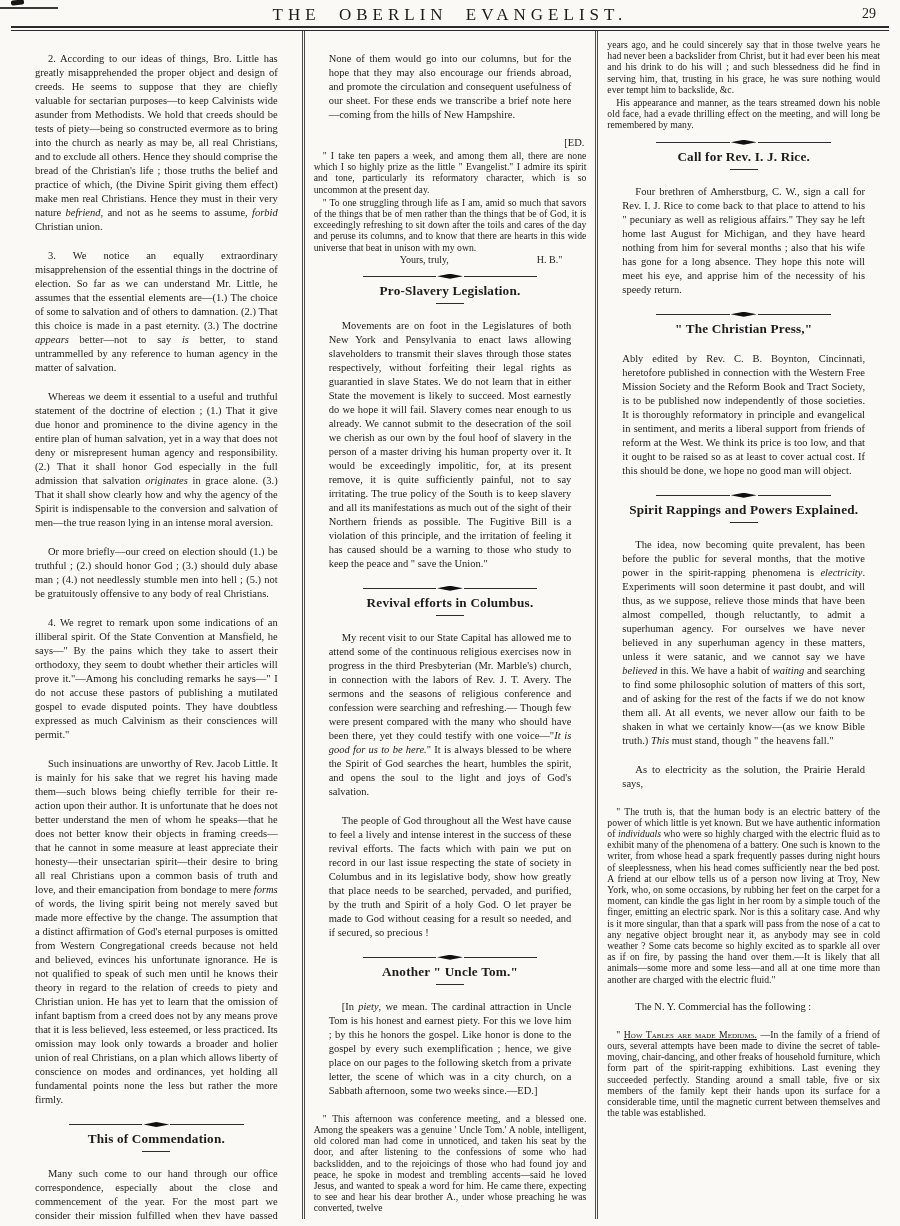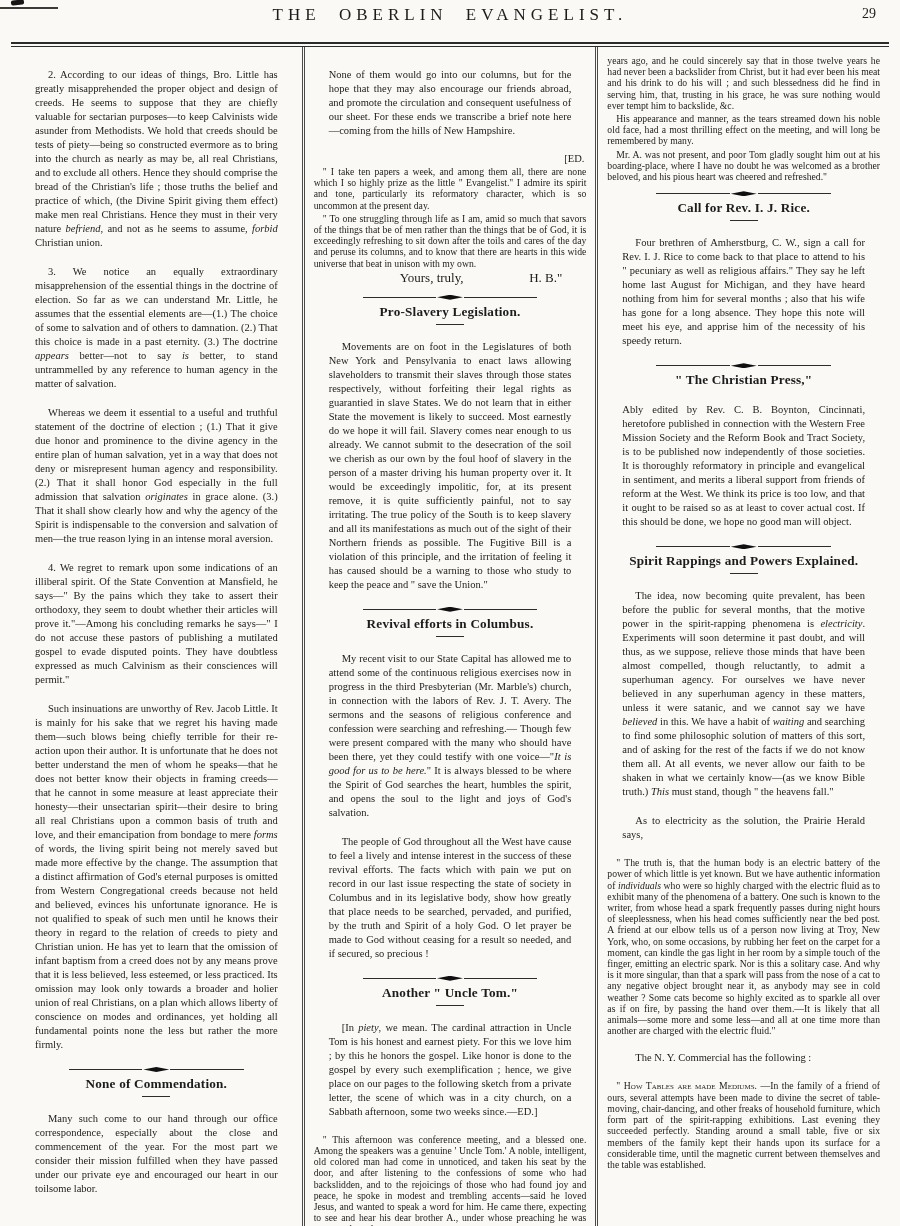--- a/index.html
+++ b/index.html
@@ -5,79 +5,80 @@
   html, body { margin:0; padding:0; background:#faf9f5; }
   .page {
     position:relative; width:900px; height:1226px; overflow:hidden;
     background:var(--paper,#faf9f5); color:var(--ink,#1c1c1c);
     font-family:"Liberation Serif","DejaVu Serif",serif;
   }
   
   .artifact-blob { position:absolute; left:11px; top:0; width:13px; height:5px; background:#151515; border-radius:2px; transform:rotate(-6deg); }
   .artifact-line { position:absolute; left:0; top:7px; width:58px; height:2px; background:#3a3a3a; }
 
-  .masthead { position:relative; height:42px; }
+  .masthead { position:relative; height:26px; }
   .masthead-title {
     position:absolute; left:0; right:0; top:5px; margin:0; text-align:center;
     font-size:17px; font-weight:400; letter-spacing:5px; word-spacing:9px;
   }
   .page-number { position:absolute; right:24px; top:6px; font-size:14px;text-align:center; }
 
   .header-rule { margin:0 11px; height:2px; border-top:2px solid #2b2b2b; border-bottom:1px solid #2b2b2b; }
 
   .columns { display:flex; margin:0 11px; height:1188px; overflow:hidden; }
   .column { flex:1 1 0; padding:6px 9px 0 9px; overflow:hidden; }
   .column + .column { border-left:3px double #4a4a4a; }
 
   .body-p { margin:15px; font-size:10.5px; line-height:14px; text-align:justify; text-indent:13px; }
   .quote-p { margin:2px 0 0 0; font-size:9.7px; line-height:11.2px; text-align:justify; text-indent:9px; }
   .body-p.flush, .quote-p.flush { text-indent:0; }
 
   .ed-line { margin:8px 2px 2px 0; text-align:right; font-size:10.5px; }
-  .sig-line { margin:1px 0 2px 0; display:flex; font-size:13px; }
+  .sig-line { margin:1px 0 2px 0; display:flex; font-size:10px; }
   .sig-text { margin-left:86px; }
   .sig-name { margin-left:auto; margin-right:24px; }
 
   .divider { display:flex; align-items:center; width:64%; margin:9px auto 4px auto; }
   .divider .line { flex:1 1 0; height:1px; background:#2c2c2c; }
   .divider .diamond { width:26px; height:5px; margin:0 1px; background:#101010;
     clip-path:polygon(0 50%,50% 0,100% 50%,50% 100%); }
 
   .article-heading { margin:3px 0 0 0; text-align:center; font-size:13.2px; font-weight:700; letter-spacing:0.2px; }
   .heading-rule { width:28px; border-top:1px solid #2c2c2c; margin:4px auto 7px auto; }
 
-  .smallcaps { font-variant:small-caps; }
+  .smallcaps { font-variant:small-caps;text-decoration:underline; }
 </style>
 </head>
 <body>
 
 <div class="page" style="--paper: #faf9f5; --ink: #1c1c1c;">
   <div class="artifact-blob"></div>
   <div class="artifact-line"></div>
 
   <header class="masthead">
     <h1 class="masthead-title">THE OBERLIN EVANGELIST.</h1>
     <div class="page-number">29</div>
   </header>
 
   <div class="header-rule"></div>
 
   <main class="columns">
       <div class="column">
         <p class="body-p">2. According to our ideas of things, Bro. Little has greatly misapprehended the proper object and design of creeds.  He seems to suppose that they are chiefly valuable for sectarian purposes—to keep Calvinists wide asunder from Methodists.  We hold that creeds should be tests of piety—being so constructed evermore as to bring into the church as nearly as may be, all real Christians, and to exclude all others.  Hence they should comprise the bread of the Christian's life ; those truths the belief and practice of which, (the Divine Spirit giving them effect) make men real Christians.  Hence they must in their very nature <i>befriend</i>, and not as he seems to assume, <i>forbid</i> Christian union.</p>
         <p class="body-p">3. We notice an equally extraordinary misapprehension of the essential things in the doctrine of election. So far as we can understand Mr. Little, he assumes that the essential elements are—(1.) The choice of some to salvation and of others to damnation.  (2.) That this choice is made in a past eternity.  (3.) The doctrine <i>appears</i> better—not to say <i>is</i> better, to stand untrammelled by any reference to human agency in the matter of salvation.</p>
         <p class="body-p">Whereas we deem it essential to a useful and truthful statement of the doctrine of election ; (1.) That it give due honor and prominence to the divine agency in the entire plan of human salvation, yet in a way that does not deny or misrepresent human agency and responsibility.  (2.) That it shall honor God especially in the full admission that salvation <i>originates</i> in grace alone.  (3.) That it shall show clearly how and why the agency of the Spirit is indispensable to the conversion and salvation of men—the true reason lying in an intense moral aversion.</p>
+        <p class="body-p">Or more briefly—our creed on election should (1.) be truthful ;  (2.) should honor God ;  (3.) should duly abase man ;  (4.) not needlessly stumble men into hell ; (5.) not be gratuitously offensive to any body of real Christians.</p>
         <p class="body-p">4. We regret to remark upon some indications of an illiberal spirit.  Of the State Convention at Mansfield, he says—" By the pains which they take to assert their orthodoxy, they seem to doubt whether their articles will prove it."—Among his concluding remarks he says—" I do not accuse these pastors of publishing a mutilated gospel to evade disputed points.  They have doubtless expressed as much Calvinism as their consciences will permit."</p>
         <p class="body-p">Such insinuations are unworthy of Rev. Jacob Little. It is mainly for his sake that we regret his having made them—such blows being chiefly terrible for their re-action upon their author.  It is unfortunate that he does not better understand the men of whom he speaks—that he does not better know their objects in framing creeds—that he cannot in some measure at least appreciate their honesty—their unsectarian spirit—their desire to bring all real Christians upon a common basis of truth and love, and their emancipation from bondage to mere <i>forms</i> of words, the living spirit being not merely saved but made more effective by the change.  The assumption that a distinct affirmation of God's eternal purposes is omitted from Western Congregational creeds because not held and believed, evinces his unfortunate ignorance.  He is not qualified to speak of such men until he knows their theory in regard to the relation of creeds to piety and Christian union.  He has yet to learn that the omission of infant baptism from a creed does not by any means prove that it is less believed, less esteemed, or less practiced. Its omission may look only towards a broader and holier union of real Christians, on a plan which allows liberty of conscience on modes and ordinances, yet holding all fundamental points none the less but rather the more firmly.</p>
         <div class="divider">
           <div class="line"></div>
           <div class="diamond"></div>
           <div class="line"></div>
         </div>
-        <h2 class="article-heading">None of Commendation.</h2>
+        <h2 class="article-heading">This of Commendation.</h2>
         <div class="heading-rule"></div>
         <p class="body-p">Many such come to our hand through our office correspondence, especially about the close and commencement of the year.  For the most part we consider their mission fulfilled when they have passed under our private eye and encouraged our heart in our toilsome labor.</p>
       </div>
       <div class="column">
         <p class="body-p flush">None of them would go into our columns, but for the hope that they may also encourage our friends abroad, and promote the circulation and consequent usefulness of our sheet.  For these ends we transcribe a brief note here—coming from the hills of New Hampshire.</p>
         <p class="ed-line">[ED.</p>
         <p class="quote-p">" I take ten papers a week, and among them all, there are none which I so highly prize as the little " Evangelist."  I admire its spirit and tone, particularly its reformatory character, which is so uncommon at the present day.</p>
         <p class="quote-p">" To one struggling through life as I am, amid so much that savors of the things that be of men rather than the things that be of God, it is exceedingly refreshing to sit down after the toils and cares of the day and peruse its columns, and to know that there are hearts in this wide universe that beat in unison with my own.</p>
         <p class="sig-line">
           <span class="sig-text">Yours, truly,</span>
@@ -105,22 +106,21 @@
           <div class="diamond"></div>
           <div class="line"></div>
         </div>
         <h2 class="article-heading">Another " Uncle Tom."</h2>
         <div class="heading-rule"></div>
         <p class="body-p">[In <i>piety</i>, we mean.  The cardinal attraction in Uncle Tom is his honest and earnest piety.  For this we love him ; by this he honors the gospel.  Like honor is done to the gospel by every such exemplification ; hence, we give place on our pages to the following sketch from a private letter, the scene of which was in a city church, on a Sabbath afternoon, some two weeks since.—ED.]</p>
         <p class="quote-p">" This afternoon was conference meeting, and a blessed one.  Among the speakers was a genuine ' Uncle Tom.'  A noble, intelligent, old colored man had come in unnoticed, and taken his seat by the door, and after listening to the confessions of some who had backslidden, and to the rejoicings of those who had found joy and peace, he spoke in modest and trembling accents—said he loved Jesus, and wanted to speak a word for him. He came there, expecting to see and hear his dear brother A., under whose preaching he was converted, twelve</p>
       </div>
       <div class="column">
         <p class="quote-p flush">years ago, and he could sincerely say that in those twelve years he had never been a backslider from Christ, but it had ever been his meat and his drink to do his will ; and such blessedness did he find in serving him, that, trusting in his grace, he was sure nothing would ever tempt him to backslide, &amp;c.</p>
-        <p class="quote-p">His appearance and manner, as the tears streamed down his noble old face, had a most thrilling effect on the meeting, and will long be remembered by many.</p>
-        <p class="quote-p">Mr. A. was not present, and poor Tom gladly sought him out at his boarding-place, where I have no doubt he was welcomed as a brother beloved, and his pious heart was cheered and refreshed."</p>
+        <p class="quote-p">His appearance and manner, as the tears streamed down his noble old face, had a evade thrilling effect on the meeting, and will long be remembered by many.</p>
         <div class="divider">
           <div class="line"></div>
           <div class="diamond"></div>
           <div class="line"></div>
         </div>
         <h2 class="article-heading">Call for Rev. I. J. Rice.</h2>
         <div class="heading-rule"></div>
         <p class="body-p">Four brethren of Amherstburg, C. W., sign a call for Rev. I. J. Rice to come back to that place to attend to his " pecuniary as well as religious affairs."  They say he left home last August for Michigan, and they have heard nothing from him for several months ; also that his wife has gone for a long absence.  They hope this note will meet his eye, and apprise him of the necessity of his speedy return.</p>
         <div class="divider">
           <div class="line"></div>

